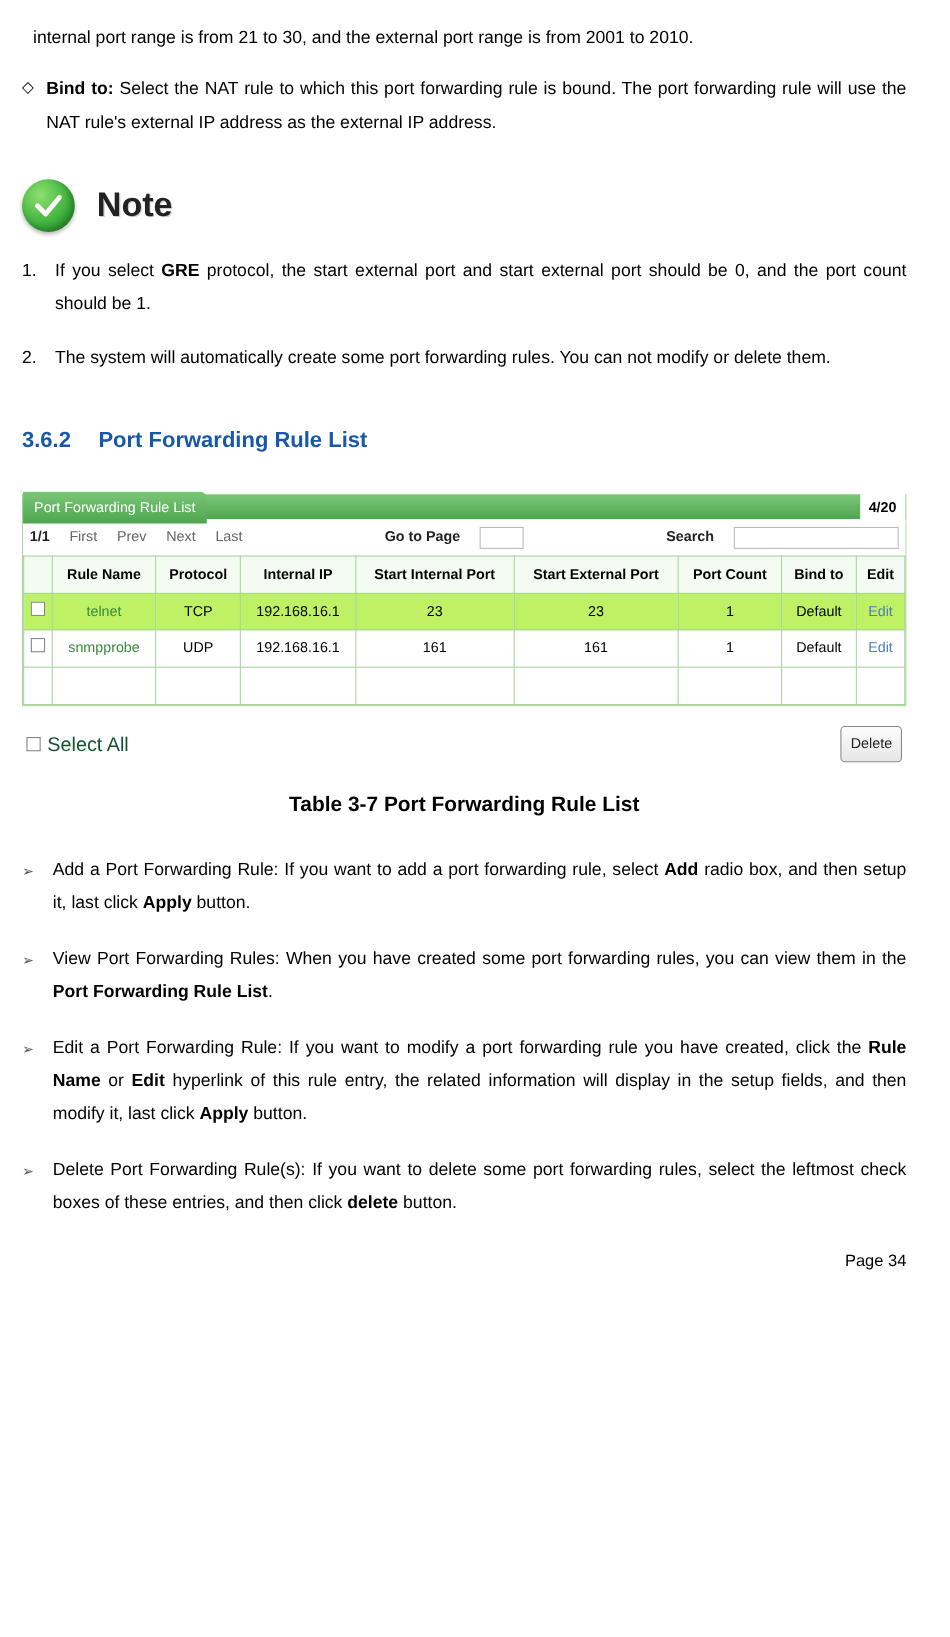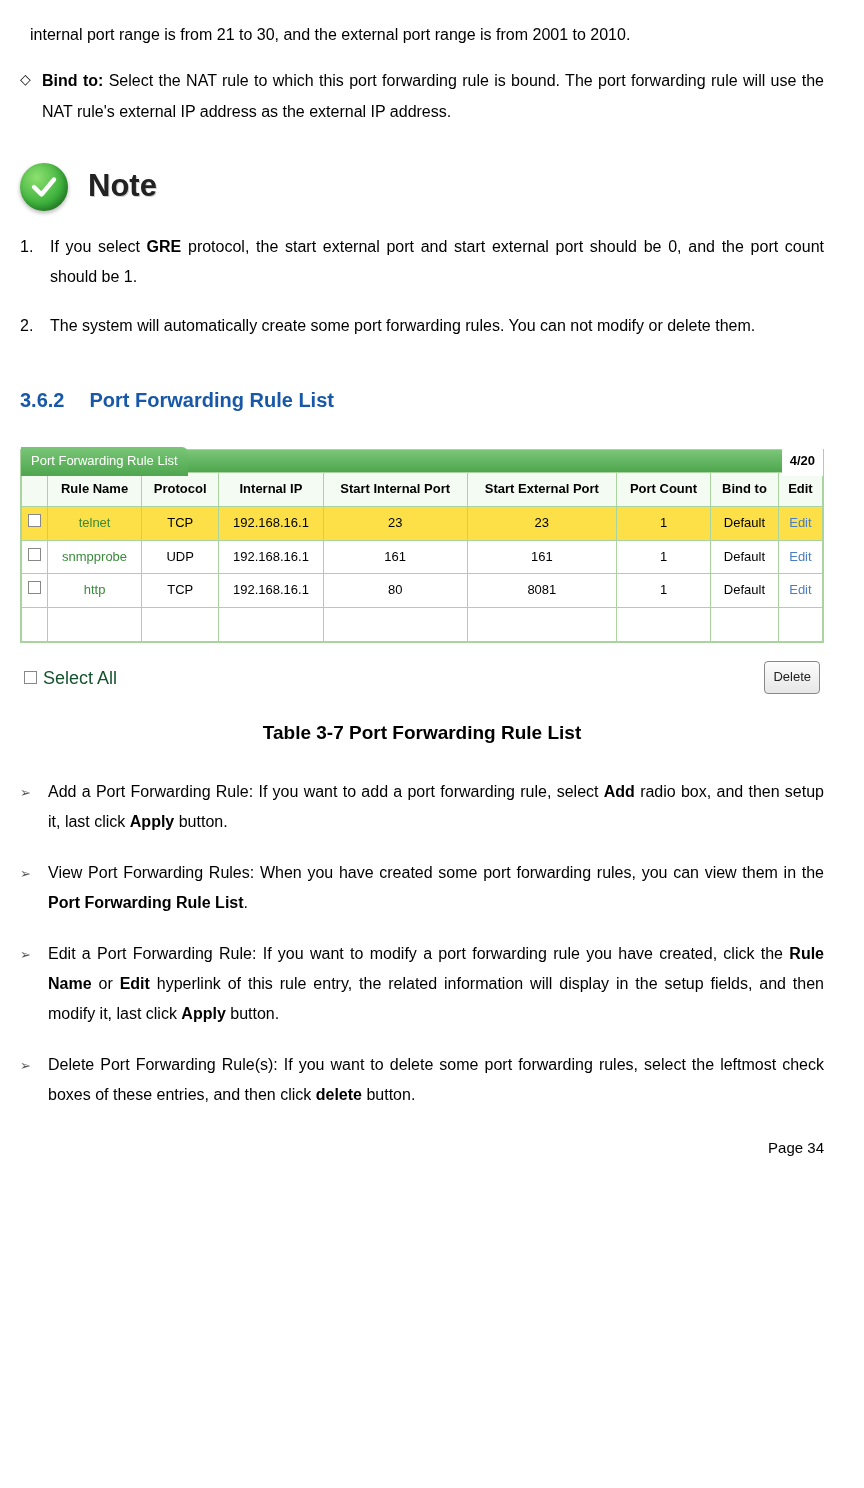--- a/index.html
+++ b/index.html
@@ -129,21 +129,21 @@
     font-size: 13px;
   }
   table.rules td {
     border: 1px solid #aad49f;
     padding: 4px 6px;
     text-align: center;
     font-size: 13px;
     height: 22px;
   }
   table.rules tr.highlight td {
-    background: #fde047;
+    background: #bef264;
   }
   .link-cell { color: #3a8a3a; }
   .edit-cell { color: #4b7ec1; }
   .chk {
     width: 13px; height: 13px;
     border: 1px solid #888;
     display: inline-block;
     background: #fff;
   }
   .tbl-footer {
@@ -229,20 +229,33 @@
   </div>
 
 <div class="section-heading">
   <span class="section-num">3.6.2</span><span>Port Forwarding Rule List</span>
 </div>
 
 <div class="table-container">
   <div class="tbl-title-row">
     <span class="tbl-title">Port Forwarding Rule List</span>
     <span class="tbl-count">4/20</span>
+  </div>
+  <div class="tbl-nav-row">
+    <span class="dark">1/1</span>
+    <span>First</span>
+    <span>Prev</span>
+    <span>Next</span>
+    <span>Last</span>
+    <span class="flex-spacer"></span>
+    <span class="dark">Go to Page</span>
+    <span class="tbl-page-input"></span>
+    <span class="flex-spacer"></span>
+    <span class="dark">Search</span>
+    <span class="tbl-search-input"></span>
   </div>
   <table class="rules">
     <thead>
         <tr id="thead-row">
           <th style="width: 24px;"></th>
           <th>Rule Name</th>
           <th>Protocol</th>
           <th>Internal IP</th>
           <th>Start Internal Port</th>
           <th>Start External Port</th>
@@ -268,31 +281,20 @@
           <td class="link-cell">snmpprobe</td>
           <td>UDP</td>
           <td>192.168.16.1</td>
           <td>161</td>
           <td>161</td>
           <td>1</td>
           <td>Default</td>
           <td class="edit-cell">Edit</td>
         </tr>
         <tr>
-          <td><span class="chk"></span></td>
-          <td class="link-cell">http</td>
-          <td>TCP</td>
-          <td>192.168.16.1</td>
-          <td>80</td>
-          <td>8081</td>
-          <td>1</td>
-          <td>Default</td>
-          <td class="edit-cell">Edit</td>
-        </tr>
-        <tr>
           <td>&nbsp;</td>
           <td>&nbsp;</td>
           <td>&nbsp;</td>
           <td>&nbsp;</td>
           <td>&nbsp;</td>
           <td>&nbsp;</td>
           <td>&nbsp;</td>
           <td>&nbsp;</td>
           <td>&nbsp;</td>
         </tr>

